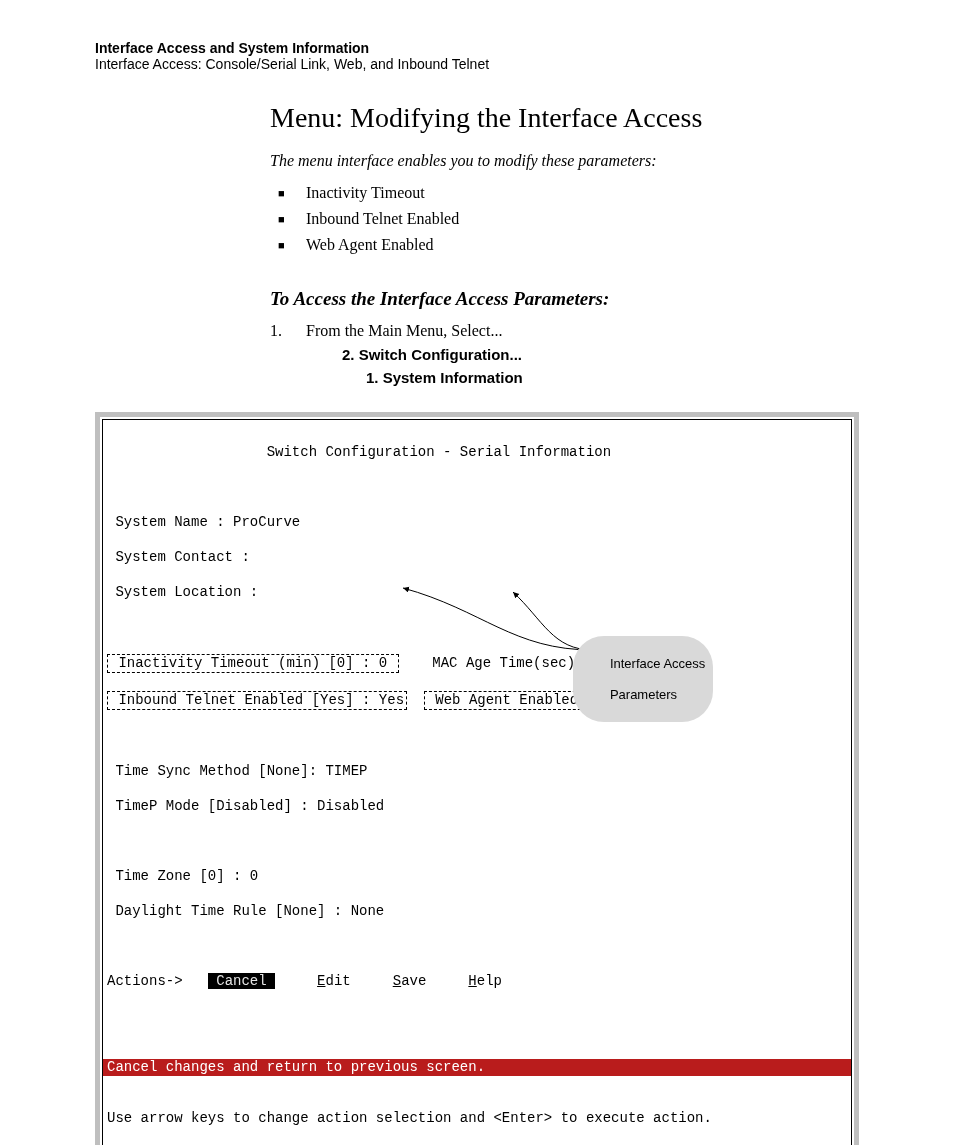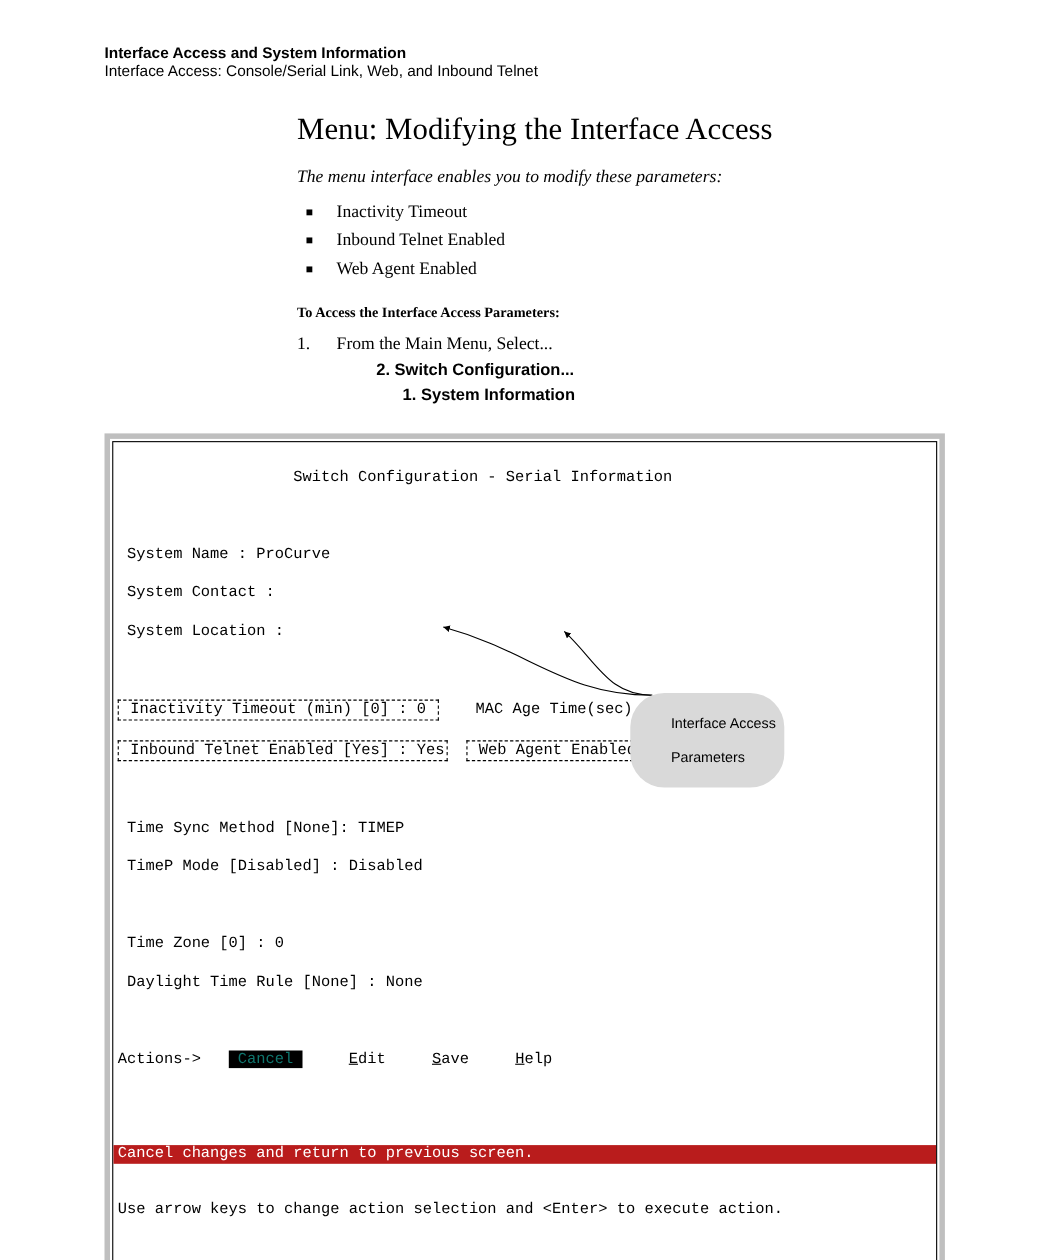--- a/index.html
+++ b/index.html
@@ -39,40 +39,41 @@
     margin: 12px 0 18px 0;
   }
   .intro {
     font-size: 16px;
     margin: 0 0 14px 0;
     font-style: italic;
   }
   ul.bullets {
     list-style: none;
     padding: 0;
-    margin: 0 0 22px 0;
+    margin: 0 0 34px 0;
   }
   ul.bullets li {
     font-size: 16px;
     margin: 0 0 8px 0;
     padding-left: 36px;
     position: relative;
   }
   ul.bullets li::before {
     content: "■";
     position: absolute;
     left: 8px;
     font-size: 11px;
     top: 3px;
   }
   .subhead-bold {
     font-family: "Times New Roman", serif;
     font-weight: bold;
-    font-size: 13px;
+    font-size: 19px;
     margin: 0 0 12px 0;
+    font-style: italic;
   }
   ol.steps {
     list-style: none;
     padding: 0;
     margin: 0 0 26px 0;
     counter-reset: step;
   }
   ol.steps > li {
     font-size: 16px;
     margin: 0 0 8px 0;
@@ -111,21 +112,21 @@
     font-size: 14px;
     line-height: 1.25;
     white-space: pre;
     overflow: hidden;
     position: relative;
     padding: 6px 4px 4px 4px;
   }
   .mono-line { display:block; }
   .inv {
     background:#000;
-    color:#0f766e;
+    color:#e5e5e5;
     display:inline;
   }
   .dashed-box {
     border:1px dashed #000;
     display:inline-block;
     padding:0 2px;
   }
   .callout-label {
     position:absolute;
     background:#d9d9d9;
@@ -201,20 +202,20 @@
       
       <svg class="callout-svg" style="left:260px; top:160px;" width="240" height="90">
         <defs>
           <marker id="arr" markerWidth="8" markerHeight="8" refX="6" refY="3" orient="auto">
             <path d="M0,0 L6,3 L0,6 Z" fill="#000"></path>
           </marker>
         </defs>
         <path d="M230,70 C150,70 120,30 40,8" stroke="#000" fill="none" stroke-width="1" marker-end="url(#arr)"></path>
         <path d="M230,70 C190,70 180,40 150,12" stroke="#000" fill="none" stroke-width="1" marker-end="url(#arr)"></path>
       </svg>
-      <div class="callout-label" style="left:470px; top:228px;border-radius:31px;">
+      <div class="callout-label" style="left:470px; top:216px;border-radius:31px;">
         <span>Interface Access</span><br>
         <span>Parameters</span>
       </div>
     </div>
   </div>
 
 </div>
 
 </body></html>

